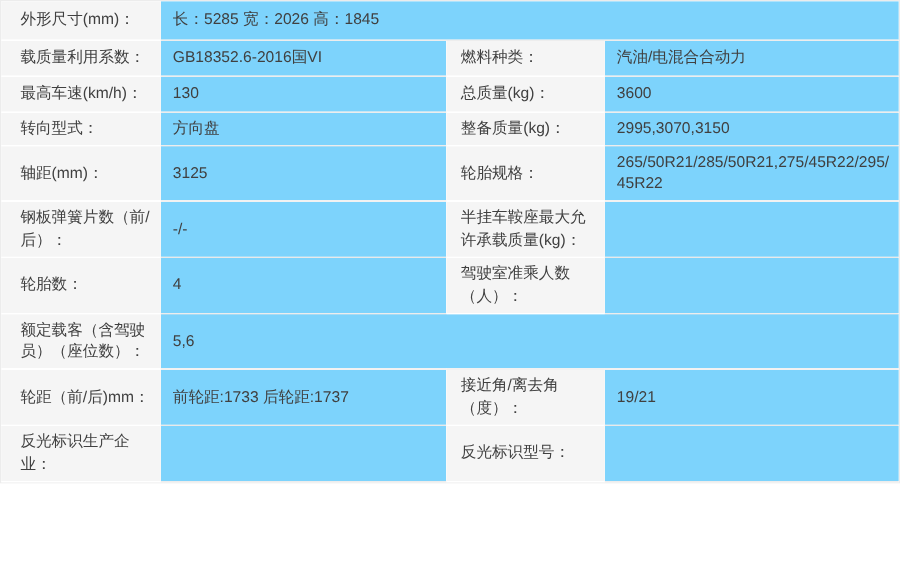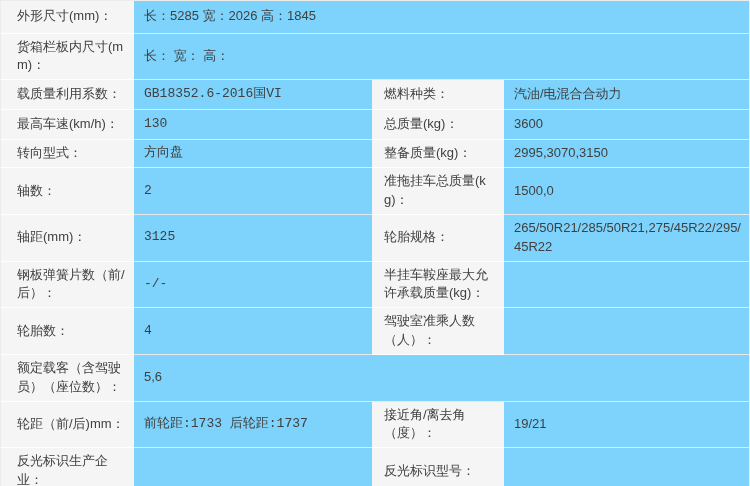--- a/index.html
+++ b/index.html
@@ -34,21 +34,21 @@
   }
   td.lbl{
     background:var(--label-bg);
     border-bottom:1px solid var(--label-divider);
   }
   td.val{
     background:#7dd3fc;
     border-bottom:1px solid var(--row-border);
   }
   .c1{width:133px;padding-left:16px;}
-  .c2{width:238px;font-family:Liberation Mono, monospace;}
+  .c2{width:238px;}
   .c3{width:132px;padding-left:12px;}
   .c4{width:245px;}
   .h27{height:27px}.h28{height:28px}.h30{height:30px}
   .h31{height:31px}.h32{height:32px}.h44{height:44px}.h46{height:46px}
 </style>
 </head>
 <body>
 
 <div class="spec-wrap">
   <table class="spec">
@@ -56,47 +56,37 @@
       <col class="c1">
         <col class="c2">
         <col class="c3">
         <col class="c4">
     </colgroup>
     <tbody>
       <tr class="h32">
         <td class="lbl c1">外形尺寸(mm)：</td>
         <td class="val" colspan="3">长：5285 宽：2026 高：1845</td>
       </tr>
-      <tr class="h31">
-        <td class="lbl c1">货箱栏板内尺寸(mm)：</td>
-        <td class="val" colspan="3">长： 宽： 高：</td>
-      </tr>
       <tr class="h30">
         <td class="lbl c1">载质量利用系数：</td>
         <td class="val c2">GB18352.6-2016国VI</td>
         <td class="lbl c3">燃料种类：</td>
         <td class="val c4">汽油/电混合合动力</td>
       </tr>
       <tr class="h30">
         <td class="lbl c1">最高车速(km/h)：</td>
         <td class="val c2">130</td>
         <td class="lbl c3">总质量(kg)：</td>
         <td class="val c4">3600</td>
       </tr>
       <tr class="h28">
         <td class="lbl c1">转向型式：</td>
         <td class="val c2">方向盘</td>
         <td class="lbl c3">整备质量(kg)：</td>
         <td class="val c4">2995,3070,3150</td>
-      </tr>
-      <tr class="h30">
-        <td class="lbl c1">轴数：</td>
-        <td class="val c2">2</td>
-        <td class="lbl c3">准拖挂车总质量(kg)：</td>
-        <td class="val c4">1500,0</td>
       </tr>
       <tr class="h44">
         <td class="lbl c1">轴距(mm)：</td>
         <td class="val c2">3125</td>
         <td class="lbl c3">轮胎规格：</td>
         <td class="val c4">265/50R21/285/50R21,275/45R22/295/45R22</td>
       </tr>
       <tr class="h44">
         <td class="lbl c1">钢板弹簧片数（前/后）：</td>
         <td class="val c2">-/-</td>

